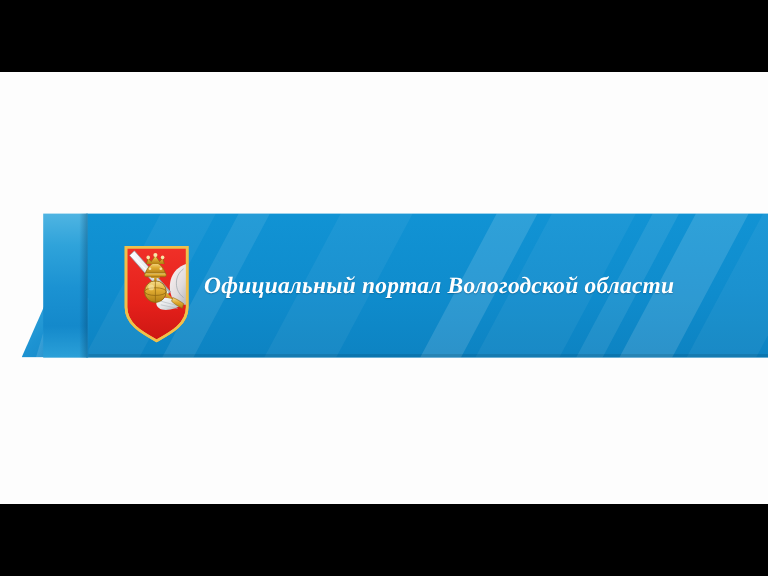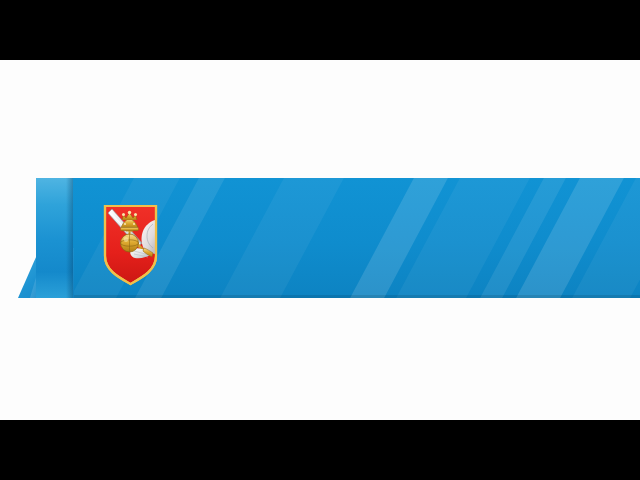--- a/index.html
+++ b/index.html
@@ -260,20 +260,21 @@
               <circle cx="31" cy="20" r="1.1" fill="#fdf3cf" opacity="0.8"></circle>
             </g>
 
             <path d="M41,44 C44,45 47,47 50,49 L49,53 C45,51 42,49 40,47 Z" fill="url(#gGold)" stroke="#8d6410" stroke-width="0.5"></path>
           </g>
 
           <path d="M2,2 H53 V52 C53,66 40,73 27.5,80 C15,73 2,66 2,52 Z" fill="none" stroke="#f0c04a" stroke-width="2.2"></path>
         </svg>
       </div>
 
+      <div id="portal-title">Официальный портал Вологодской области</div>
 
     </div>
 
   </div>
 
   <div class="letterbox bottom"></div>
 
 </div>
 
 </body></html>

